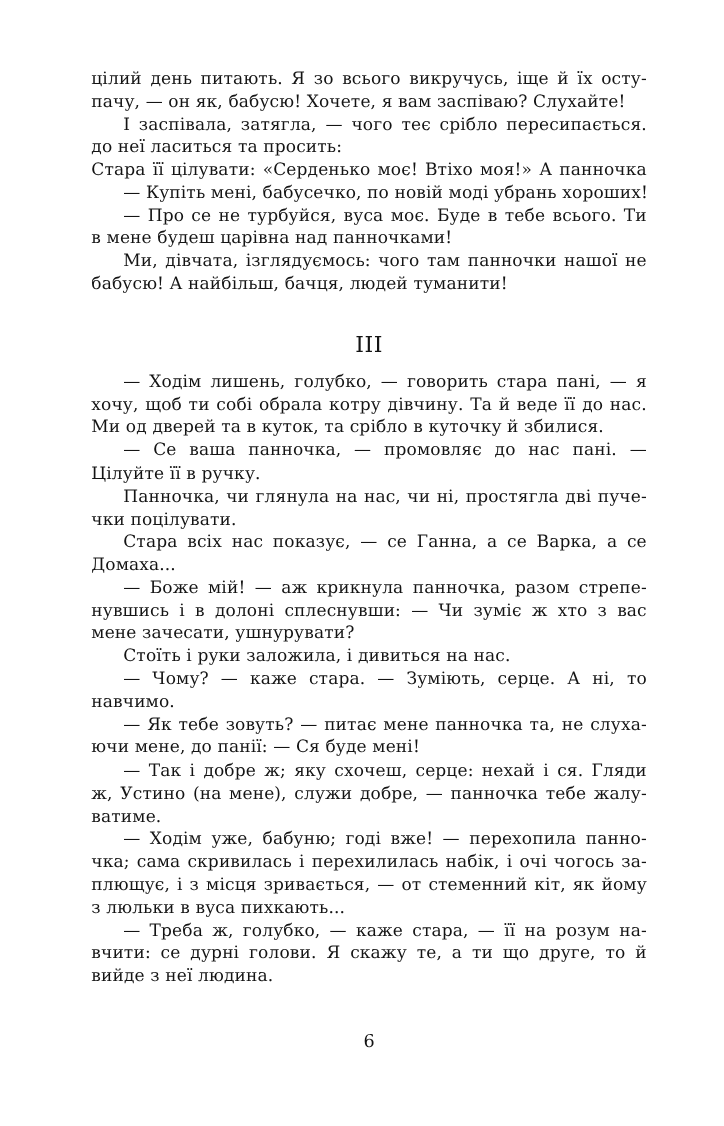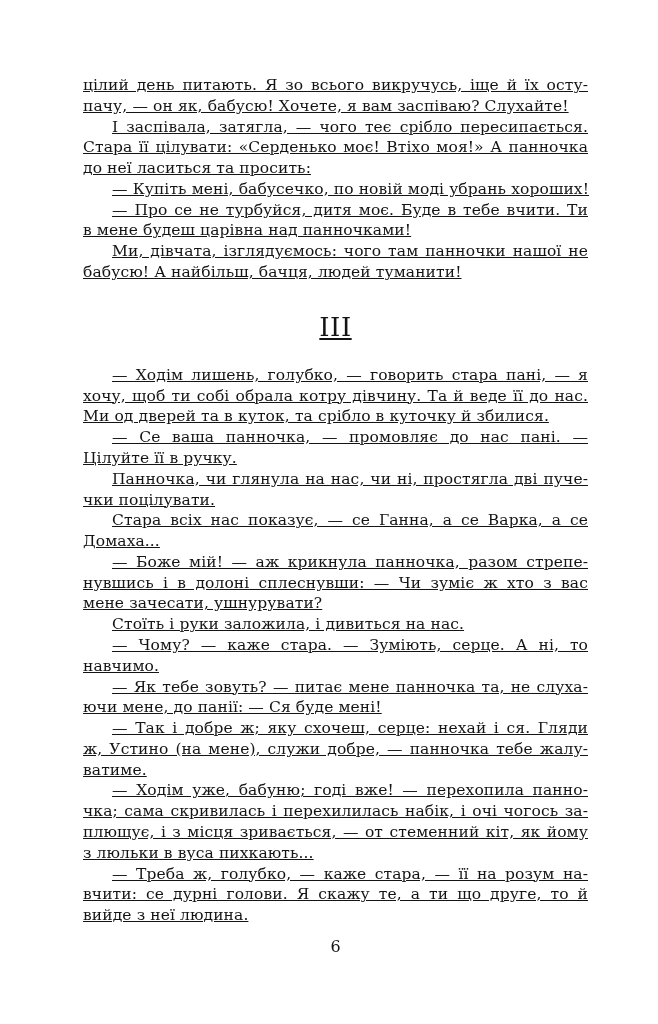--- a/index.html
+++ b/index.html
@@ -14,73 +14,72 @@
     position: relative;
     width: 658px;
     height: 1024px;
     background: #ffffff;
     font-family: "DejaVu Serif", "Liberation Serif", serif;
     color: #141414;
   }
   .text-block {
     position: absolute;
     left: 83px;
-    top: 75px;
+    top: 61px;
     width: 505px;
     font-size: 15.5px;
     line-height: 20.78px;
     letter-spacing: 0.1px;
-    text-decoration: underline;
   }
   .line {
     text-align: justify;
     text-align-last: justify;
     text-justify: inter-word;
     white-space: normal;
   }
   .line.last {
     text-align: center;
     text-align-last: left;
     white-space: nowrap;
   }
   .line.indent {
     padding-left: 29px;
   }
   .heading {
     margin-top: 29px;
-    margin-bottom: 23px;
+    margin-bottom: 9px;
     height: 30px;
     line-height: 30px;
     text-align: left;
     text-align-last: center;
-    font-size: 26px;
+    font-size: 20px;
     letter-spacing: 0.5px;
   }
   .page-number {
     position: absolute;
     top: 936px;
     left: 83px;
     width: 505px;
     text-align: center;
     font-size: 16px;
     line-height: 22px;
   }
 </style>
 </head>
 <body>
 
 <main class="page" style="background: rgb(255, 255, 255); color: rgb(20, 20, 20);">
   <div class="text-block">
       <div class="line">цілий день питають. Я зо всього викручусь, іще й їх осту-</div>
       <div class="line last">пачу, — он як, бабусю! Хочете, я вам заспіваю? Слухайте!</div>
       <div class="line indent">І заспівала, затягла, — чого теє срібло пересипається.</div>
+      <div class="line last">до неї ласиться та просить:</div>
       <div class="line">Стара її цілувати: «Серденько моє! Втіхо моя!» А панночка</div>
-      <div class="line last">до неї ласиться та просить:</div>
       <div class="line indent last">— Купіть мені, бабусечко, по новій моді убрань хороших!</div>
-      <div class="line indent">— Про се не турбуйся, дитя моє. Буде в тебе вчити. Ти</div>
+      <div class="line indent">— Про се не турбуйся, вуса моє. Буде в тебе всього. Ти</div>
       <div class="line last">в мене будеш царівна над панночками!</div>
       <div class="line indent">Ми, дівчата, ізглядуємось: чого там панночки нашої не</div>
       <div class="line last">бабусю! А найбільш, бачця, людей туманити!</div>
       <div class="heading">III</div>
       <div class="line indent">— Ходім лишень, голубко, — говорить стара пані, — я</div>
       <div class="line">хочу, щоб ти собі обрала котру дівчину. Та й веде її до нас.</div>
       <div class="line last">Ми од дверей та в куток, та срібло в куточку й збилися.</div>
       <div class="line indent">— Се ваша панночка, — промовляє до нас пані. —</div>
       <div class="line last">Цілуйте її в ручку.</div>
       <div class="line indent">Панночка, чи глянула на нас, чи ні, простягла дві пуче-</div>

